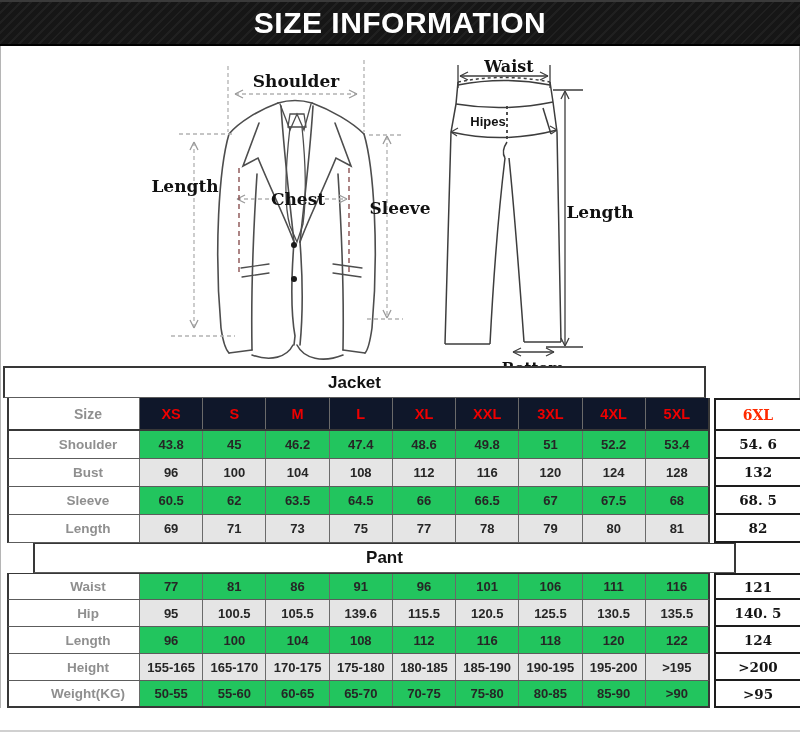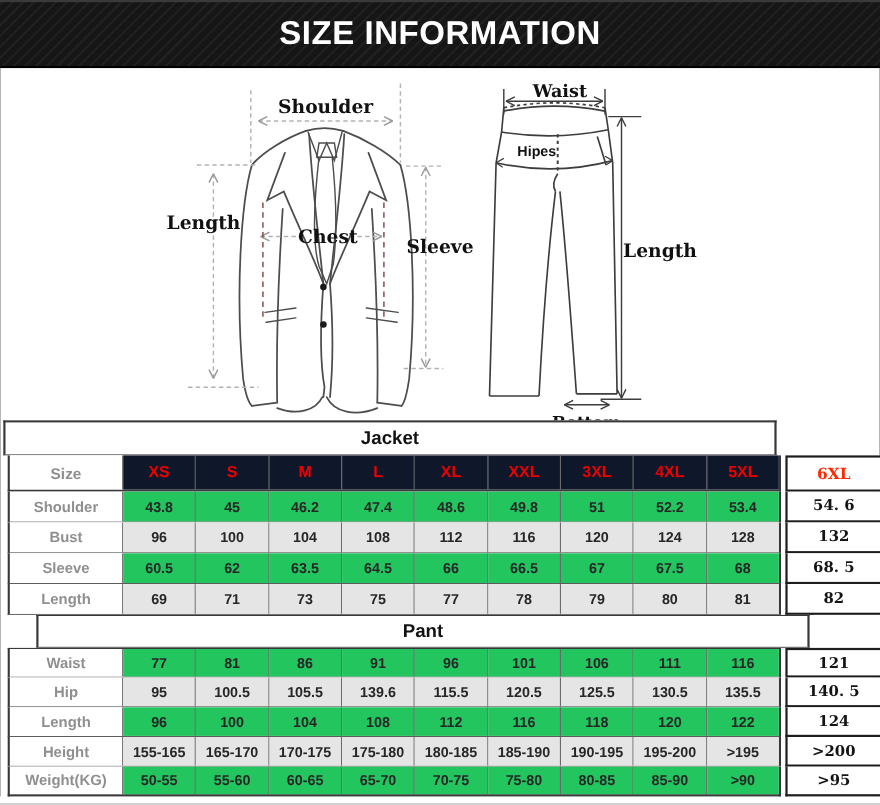--- a/index.html
+++ b/index.html
@@ -1,34 +1,34 @@
 <!DOCTYPE html>
 <html><head>
 <meta charset="utf-8">
 <style>
   html,body{margin:0;padding:0;background:#fff;}
   .page{width:800px;height:732px;position:relative;background:#fff;font-family:"Liberation Sans",sans-serif;overflow:hidden;border-bottom:2px solid #d0d0d0;box-sizing:border-box;}
   
-  .banner{height:62px;background:#161616;background-image:repeating-linear-gradient(135deg,rgba(255,255,255,0.045) 0 2px,transparent 2px 7px);display:flex;align-items:center;justify-content:center;border-top:2px solid #3a3a3a;border-bottom:2px solid #000;box-sizing:border-box;}
+  .banner{height:46px;background:#161616;background-image:repeating-linear-gradient(135deg,rgba(255,255,255,0.045) 0 2px,transparent 2px 7px);display:flex;align-items:center;justify-content:center;border-top:2px solid #3a3a3a;border-bottom:2px solid #000;box-sizing:border-box;}
   .banner span{color:#fff;font-size:30px;font-weight:600;letter-spacing:.5px;}
   .content{border-left:1px solid #b5b5b5;border-right:1px solid #b5b5b5;box-sizing:border-box;}
   
   .diagram{height:320px;position:relative;overflow:hidden;background:#fff;}
   .diagram svg{position:absolute;top:0;left:0;}
   
   .tablewrap{padding-left:6px;background:#fff;}
   .trow{display:flex;width:791px;}
   .tmain{flex:0 0 703px;display:flex;box-sizing:border-box;background:#fff;border-left:2px solid #383838;border-right:2px solid #383838;border-bottom:1px solid #5c5c5c;}
   .trow.first .tmain{border-top:2px solid #383838;}
   .trow.thick .tmain{border-bottom:2px solid #383838;}
   .trow.topline .tmain{border-top:1px solid #383838;}
   .r-title{height:32px;justify-content:flex-end;} .r-title2{height:30px;margin-left:26px;} .r-header{height:33px;} .r-data{height:28px;} .r-pdata{height:27px;}
   .cell{flex:1;display:flex;align-items:center;justify-content:center;border-right:1px solid #6a6a6a;overflow:hidden;}
   .cell:last-child{border-right:none;}
-  .lblcell{flex:0 0 102px;color:#8f8f8f;font-weight:bold;font-size:13.5px;background:#fff;}
+  .lblcell{flex:0 0 102px;color:#8f8f8f;font-weight:bold;font-size:13.5px;background:#fff;padding-left:28px;}
   .titlecell{flex:1;border-right:none;font-size:17px;font-weight:bold;color:#121212;}
   .hdr{color:#8f8f8f;font-weight:bold;font-size:14px;background:#fff;}
   .szred{color:#ee0000;font-weight:bold;font-size:14.5px;background:#0f172a;text-align:center;}
   .vdark{background:#22c55e;} .vlight{background:#e5e5e5;}
   .val{color:#262626;font-weight:bold;font-size:13px;}
   .textra{flex:0 0 88px;margin-left:4px;display:flex;box-sizing:border-box;}
   .ebox{flex:1;border:2px solid #1d1d1d;background:#fff;display:flex;align-items:center;justify-content:center;font-family:"DejaVu Serif",serif;font-weight:bold;font-size:13.5px;color:#141414;}
   .ebox.ntop{border-top:none;}
   .ebox.ehdr{color:#ff2a00;font-size:14px;}
   .eempty{flex:1;background:#fff;}

